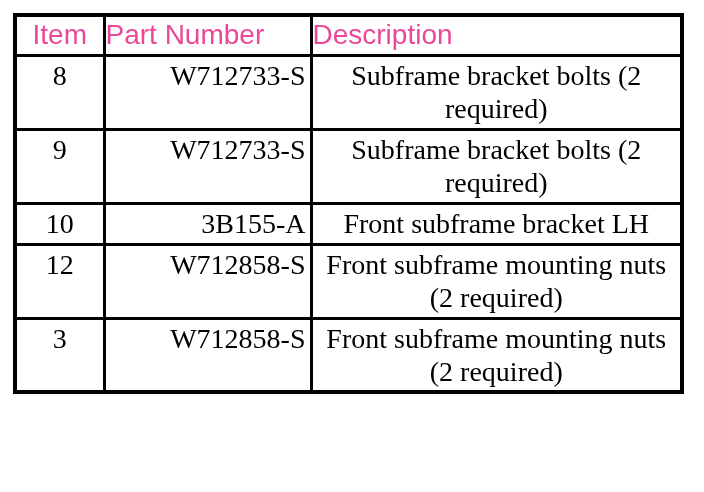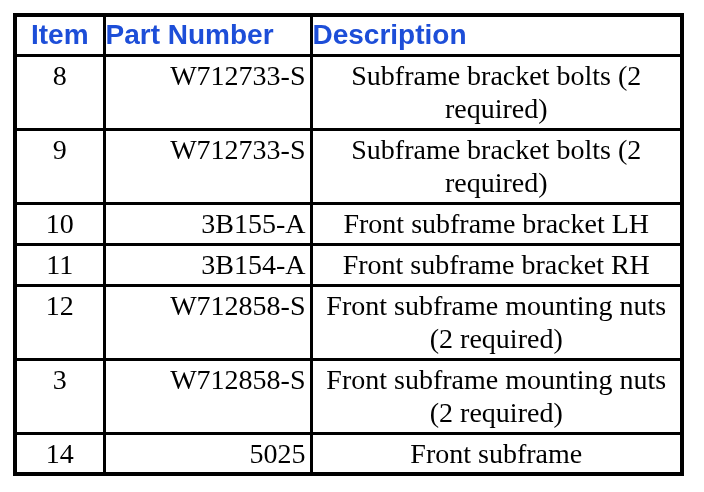--- a/index.html
+++ b/index.html
@@ -30,23 +30,23 @@
     border: 3px solid #000000;
     box-sizing: border-box;
     overflow: hidden;
   }
   
   tr.header-row {
     height: 40px;
   }
   tr.header-row th {
     font-family: "Liberation Sans", sans-serif;
-    font-weight: bold;
+    font-weight: normal;
     font-size: 28px;
-    color: #1d4ed8;
+    color: #ec4899;
     vertical-align: middle;
     padding: 0;
   }
   th.col-item   { text-align: center; }
   th.col-part   { text-align: left; }
   th.col-desc   { text-align: left; padding-left: 8px; margin-left: 8px; }
   
   tr.row-tall  { height: 74px; }
   tr.row-short { height: 41px; }
   table.parts-table td {
@@ -99,37 +99,27 @@
         <td class="item-cell">9</td>
         <td class="part-cell">W712733-S</td>
         <td class="desc-cell">Subframe bracket bolts (2
 required)</td>
       </tr>
       <tr class="row-short">
         <td class="item-cell">10</td>
         <td class="part-cell">3B155-A</td>
         <td class="desc-cell">Front subframe bracket LH</td>
       </tr>
-      <tr class="row-short">
-        <td class="item-cell">11</td>
-        <td class="part-cell">3B154-A</td>
-        <td class="desc-cell">Front subframe bracket RH</td>
-      </tr>
       <tr class="row-tall">
         <td class="item-cell">12</td>
         <td class="part-cell">W712858-S</td>
         <td class="desc-cell">Front subframe mounting nuts
 (2 required)</td>
       </tr>
       <tr class="row-tall">
         <td class="item-cell">3</td>
         <td class="part-cell">W712858-S</td>
         <td class="desc-cell">Front subframe mounting nuts
 (2 required)</td>
       </tr>
-      <tr class="row-short">
-        <td class="item-cell">14</td>
-        <td class="part-cell">5025</td>
-        <td class="desc-cell">Front subframe</td>
-      </tr>
     </tbody>
   </table>
 </div>
 
 </body></html>

